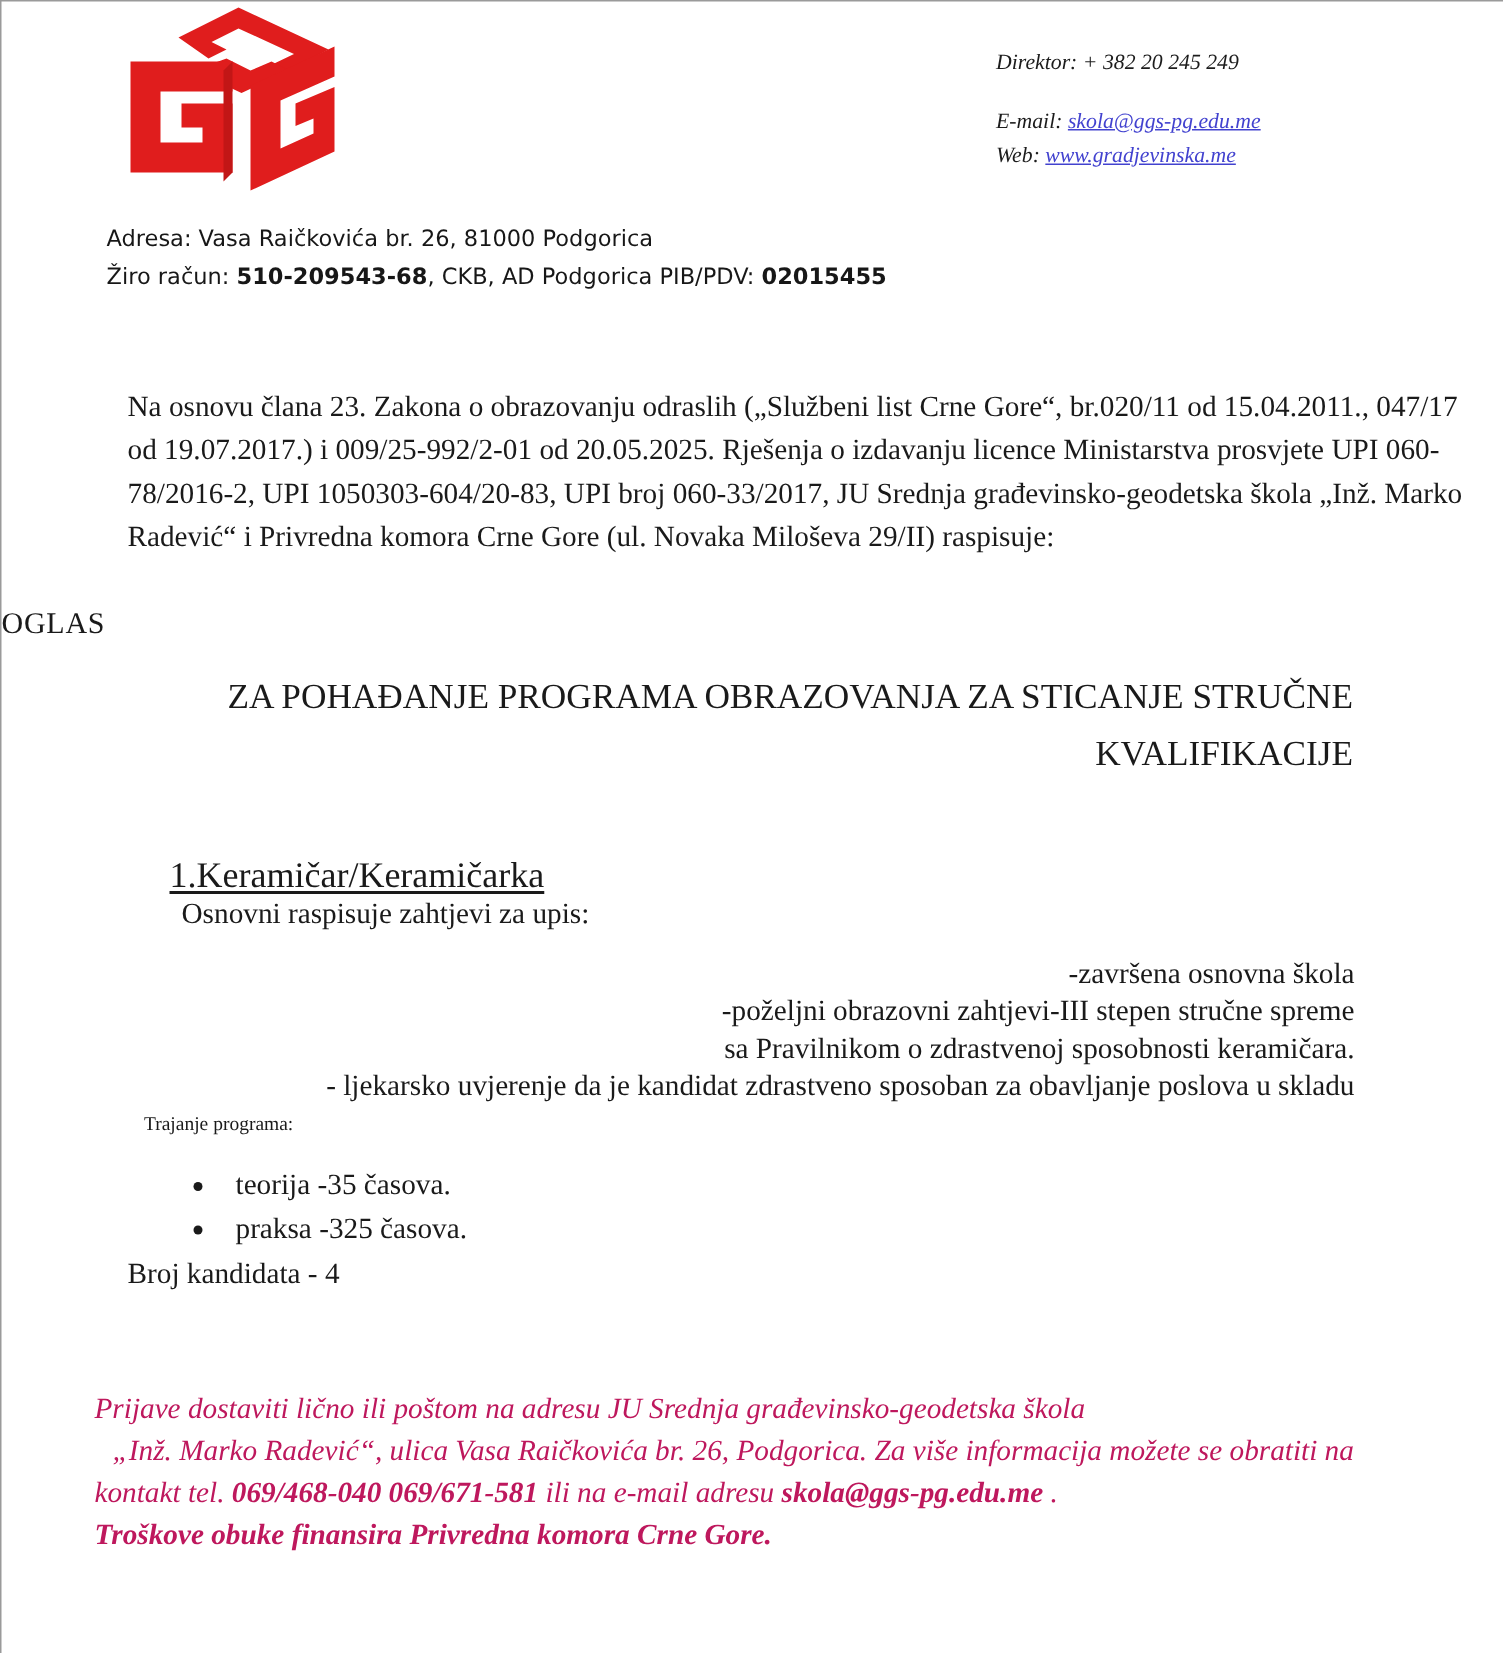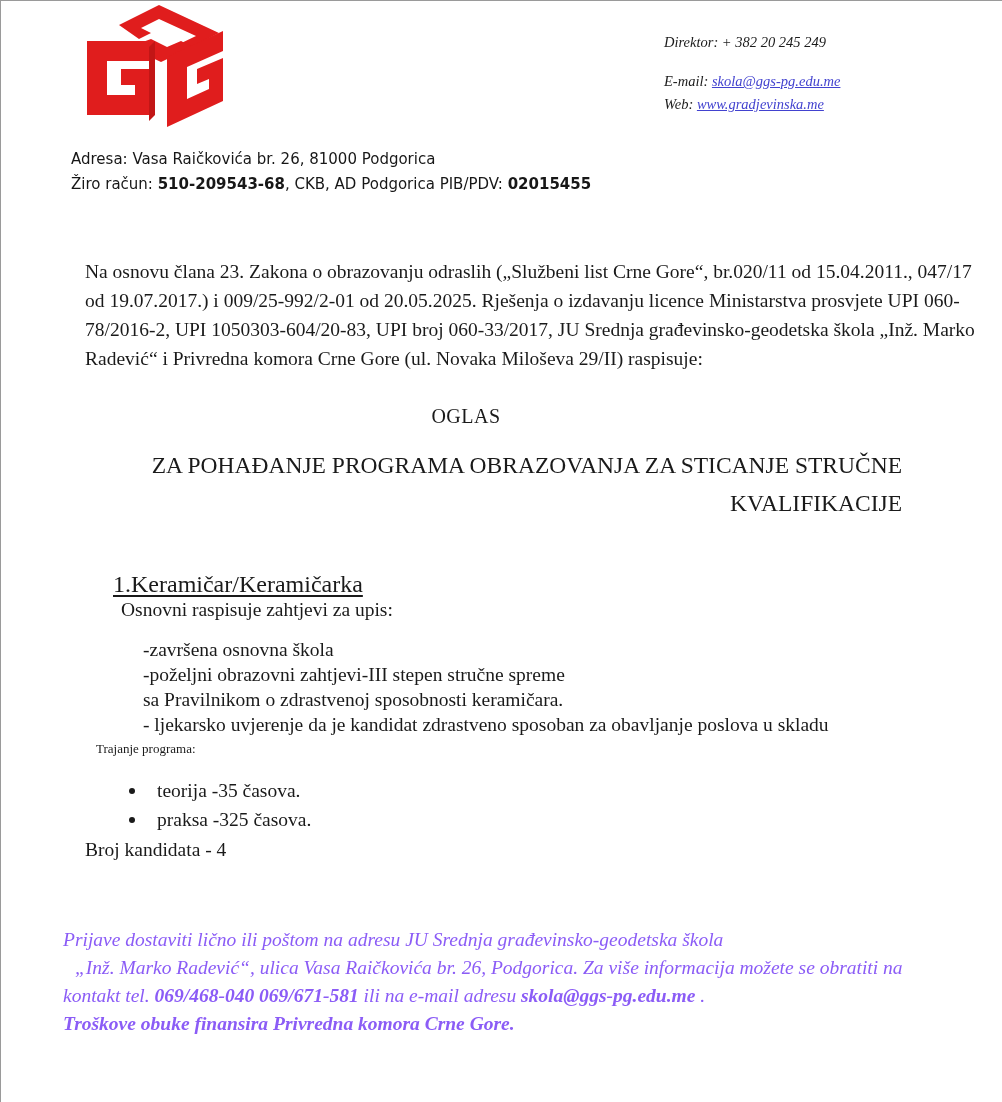--- a/index.html
+++ b/index.html
@@ -94,21 +94,21 @@
     text-align: left;
     color: #1a1a1a;
     margin-left: 24px;
   }
 
   
   .title-oglas {
     position: absolute;
     left: 0; top: 404px;
     width: 930px;
-    text-align: center;
+    text-align: left;
     font-size: 20px;
     letter-spacing: 0.5px;
     color: #1a1a1a;
   }
   .title-main {
     position: absolute;
     left: 101px;
     top: 445px;
     width: 800px;
     text-align: right;
@@ -136,20 +136,21 @@
   }
 
   .requirements {
     position: absolute;
     left: 142px;
     top: 636px;
     width: 760px;
     font-size: 19.5px;
     line-height: 25px;
     color: #1a1a1a;
+    text-align: right;
   }
   .requirements div { white-space: nowrap; }
 
   .duration-label {
     position: absolute;
     left: 95px;
     top: 740px;
     font-size: 13px;
     color: #1a1a1a;
   }
@@ -186,21 +187,21 @@
 
   
   .closing {
     position: absolute;
     left: 62px;
     top: 925px;
     width: 860px;
     font-style: italic;
     font-size: 19.5px;
     line-height: 28px;
-    color: #8b5cf6;
+    color: #be185d;
   }
   .closing b { font-weight: bold; font-style: italic; }
   .closing .l2 { padding-left: 12px; }
   .closing .l4 { font-weight: bold; }
 </style>
 </head>
 <body>
 
 <div class="page">
 

